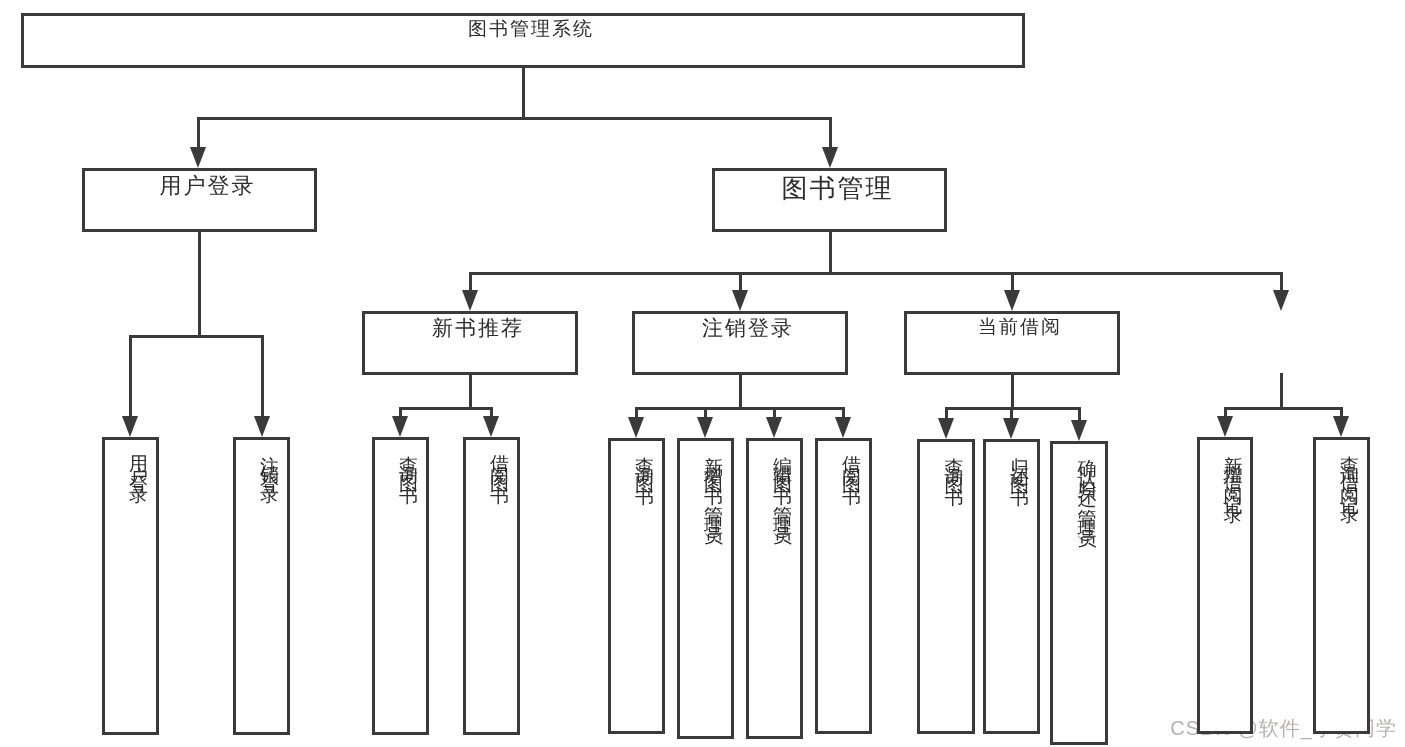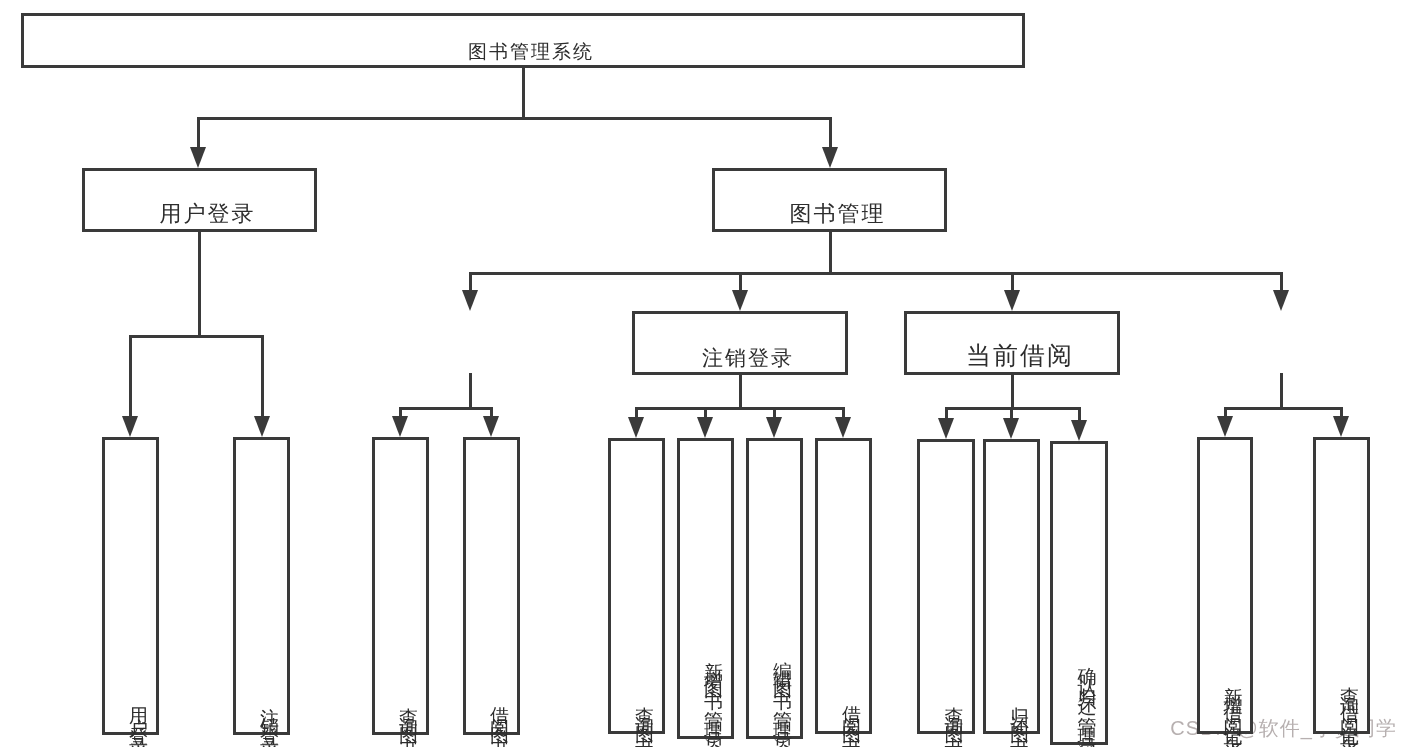--- a/index.html
+++ b/index.html
@@ -2,21 +2,21 @@
 <html><head>
 <meta charset="utf-8">
 <style>
   html,body{margin:0;padding:0;background:#ffffff;}
   .canvas{
     position:relative;width:1405px;height:747px;background:#ffffff;
     overflow:hidden;font-family:"Liberation Sans", sans-serif;
   }
   .node{
     position:absolute;box-sizing:border-box;background:#ffffff;
-    border:3px solid #3a3a3a;display:flex;align-items:flex-end;justify-content:center;
+    border:3px solid #3a3a3a;display:flex;align-items:flex-start;justify-content:center;
     color:#2d2d2d;
     padding-left:16px;
   }
   .node .lbl{white-space:nowrap;}
   .node.h .lbl{letter-spacing:2px;}
   .node.v .lbl{
     writing-mode:vertical-rl;text-orientation:mixed;
     letter-spacing:10px;white-space:pre;
   }
   .cline{position:absolute;background:#3a3a3a;}
@@ -87,27 +87,30 @@
     <div class="cline" style="left: 1340px; top: 408px; width: 3px; height: 11px;"></div>
     <div class="arrowhead" style="left: 1217px; top: 416px;"></div>
     <div class="arrowhead" style="left: 1333px; top: 416px;"></div>
     <div class="node h" style="left: 21px; top: 13px; width: 1004px; height: 55px;">
       <span class="lbl" style="font-size: 19px;">图书管理系统</span>
     </div>
     <div class="node h" style="left: 82px; top: 168px; width: 235px; height: 64px;">
       <span class="lbl" style="font-size: 22px;">用户登录</span>
     </div>
     <div class="node h" style="left: 712px; top: 168px; width: 235px; height: 64px;">
-      <span class="lbl" style="font-size: 22px;">图书管理</span>
+      <span class="lbl" style="font-size: 26px;">图书管理</span>
+    </div>
+    <div class="node h" style="left: 362px; top: 311px; width: 216px; height: 64px;">
+      <span class="lbl" style="font-size: 21px;">新书推荐</span>
     </div>
     <div class="node h" style="left: 632px; top: 311px; width: 216px; height: 64px;">
       <span class="lbl" style="font-size: 21px;">注销登录</span>
     </div>
     <div class="node h" style="left: 904px; top: 311px; width: 216px; height: 64px;">
-      <span class="lbl" style="font-size: 25px;">当前借阅</span>
+      <span class="lbl" style="font-size: 19px;">当前借阅</span>
     </div>
     <div class="node v" style="left: 102px; top: 437px; width: 57px; height: 298px;">
       <span class="lbl" style="font-size: 19px;">用户登录</span>
     </div>
     <div class="node v" style="left: 233px; top: 437px; width: 57px; height: 298px;">
       <span class="lbl" style="font-size: 19px;">注销登录</span>
     </div>
     <div class="node v" style="left: 372px; top: 437px; width: 57px; height: 298px;">
       <span class="lbl" style="font-size: 19px;">查询图书</span>
     </div>

